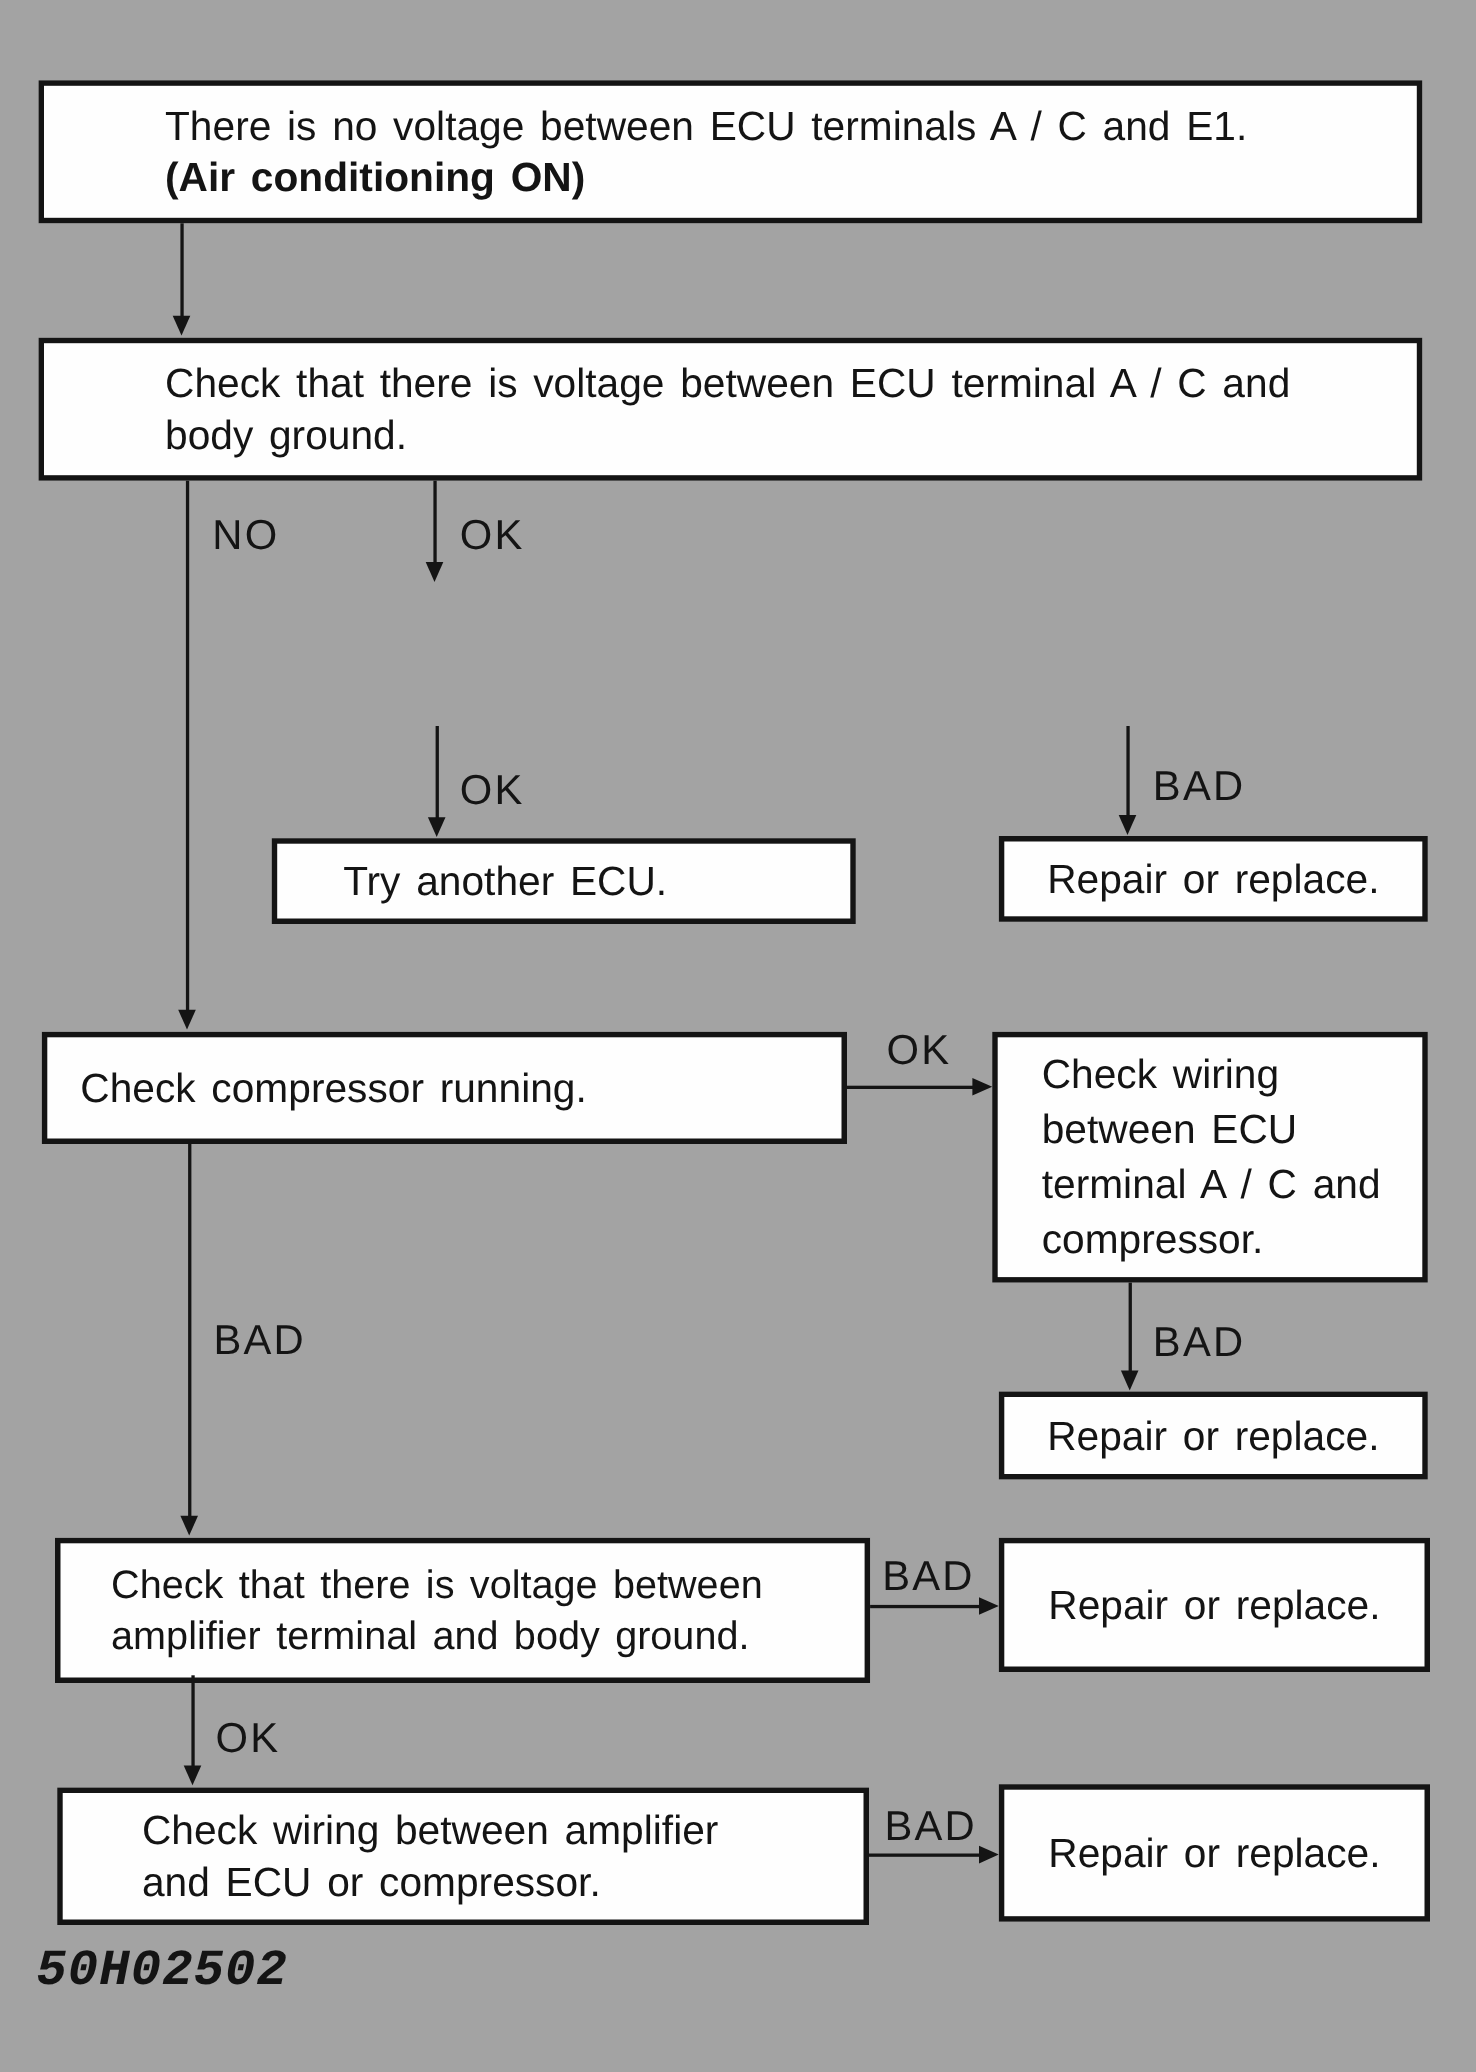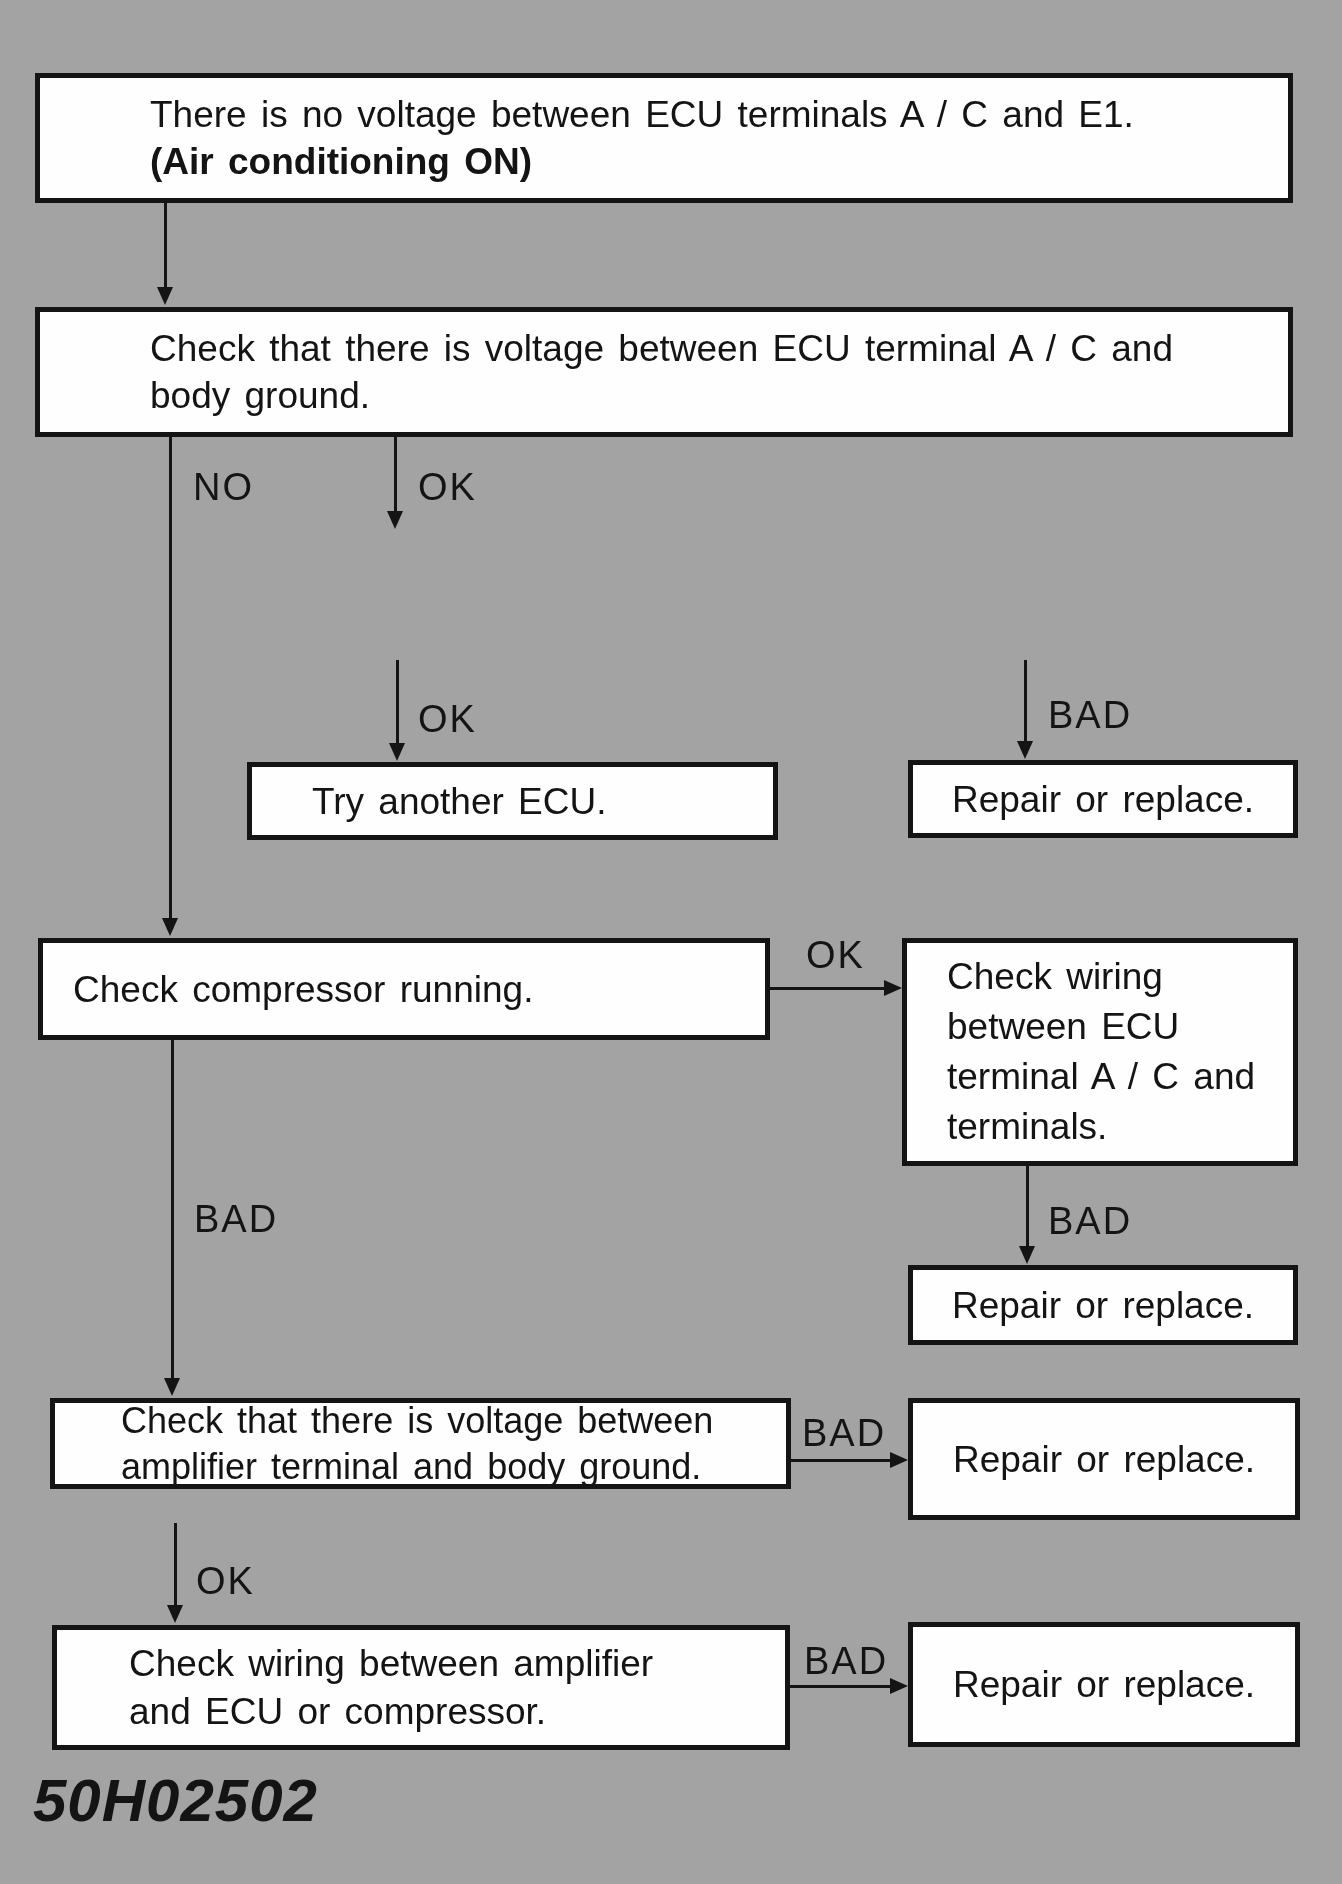--- a/index.html
+++ b/index.html
@@ -23,21 +23,21 @@
     white-space:nowrap;
   }
   .n-start            {left:35px;  top:73px;   width:1258px; height:130px; padding-left:110px;}
   .n-check-ac         {left:35px;  top:307px;  width:1258px; height:130px; padding-left:110px;}
   .n-wiring-e1        {left:245px; top:530px;  width:1050px; height:130px; padding-left:98px;}
   .n-try-ecu          {left:247px; top:762px;  width:531px;  height:78px;  padding-left:60px;}
   .n-repair-1         {left:908px; top:760px;  width:390px;  height:78px;  text-align:center;}
   .n-compressor       {left:38px;  top:938px;  width:732px;  height:102px; padding-left:30px;}
   .n-wiring-amp       {left:902px; top:938px;  width:396px;  height:228px; padding-left:40px; line-height:50px;}
   .n-repair-2         {left:908px; top:1265px; width:390px;  height:80px;  text-align:center;}
-  .n-volt-amp         {left:50px;  top:1398px; width:741px;  height:91px; padding-left:66px; font-size:36px; line-height:46px;}
+  .n-volt-amp         {left:50px;  top:1398px; width:741px;  height:132px; padding-left:46px; font-size:36px; line-height:46px;}
   .n-repair-3         {left:908px; top:1398px; width:392px;  height:122px; text-align:center;}
   .n-wiring-amp-ecu   {left:52px;  top:1625px; width:738px;  height:125px; padding-left:72px; line-height:48px;}
   .n-repair-4         {left:908px; top:1622px; width:392px;  height:125px; text-align:center;}
   .bold{font-weight:bold;}
   
   .vline{position:absolute;width:3px;background:#141414;}
   .hline{position:absolute;height:3px;background:#141414;}
   .arr-down{position:absolute;width:0;height:0;
     border-left:8px solid transparent;border-right:8px solid transparent;
     border-top:18px solid #141414;}
@@ -49,23 +49,23 @@
     position:absolute;
     font-size:38px;line-height:38px;
     letter-spacing:2px;
     color:#141414;
     white-space:nowrap;
     margin-top:16px;
   }
   
   .figcode{
     position:absolute;left:33px;top:1766px;
-    font-family:Liberation Sans, sans-serif;
+    font-family:Liberation Mono, monospace;
     font-style:italic;font-weight:bold;
-    font-size:60px;letter-spacing:1px;
+    font-size:46px;letter-spacing:1px;
     color:#141414;
   }
 </style>
 </head>
 <body>
 
 <div class="canvas">
 
   <div class="node n-start">
     <div>There is no voltage between ECU terminals A / C and E1.</div>
@@ -109,21 +109,21 @@
   </div>
 
   <div class="elabel" style="left:806px;top:920px;">OK</div>
   <div class="hline" style="left:770px;top:987px;width:116px;"></div>
   <div class="arr-right" style="left:884px;top:980px;"></div>
 
   <div class="node n-wiring-amp">
     <div>Check wiring</div>
     <div>between ECU</div>
     <div>terminal A / C and</div>
-    <div>terminals.</div>
+    <div>compressor.</div>
   </div>
 
   <div class="elabel" style="left:1048px;top:1186px;">BAD</div>
   <div class="vline" style="left:1026px;top:1166px;height:82px;"></div>
   <div class="arr-down" style="left:1019px;top:1246px;"></div>
 
   <div class="node n-repair-2">
     <div>Repair or replace.</div>
   </div>
 

